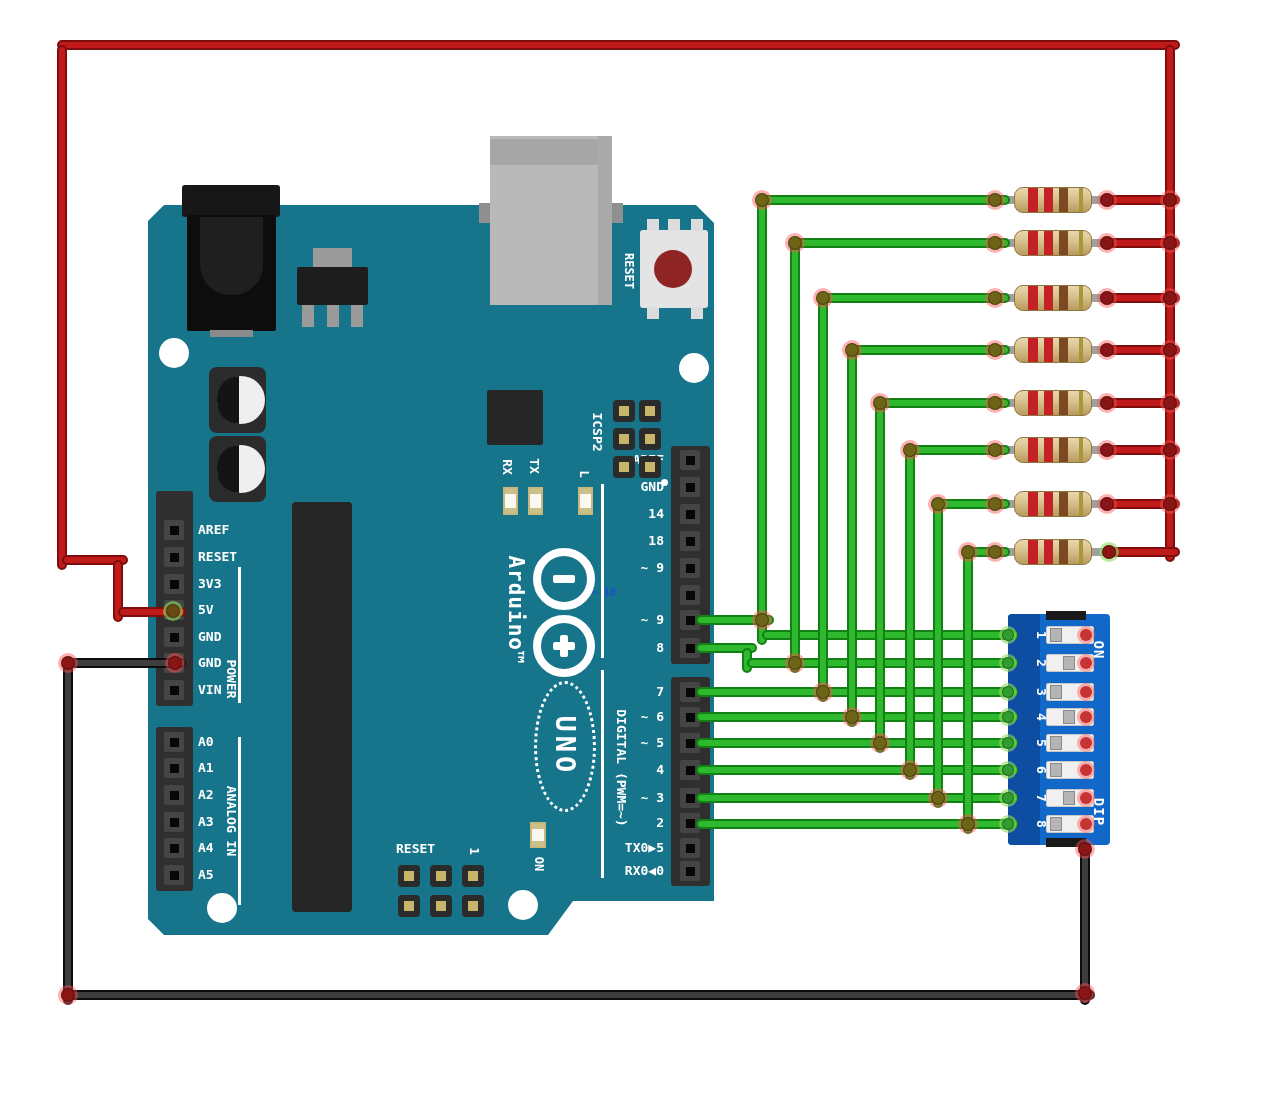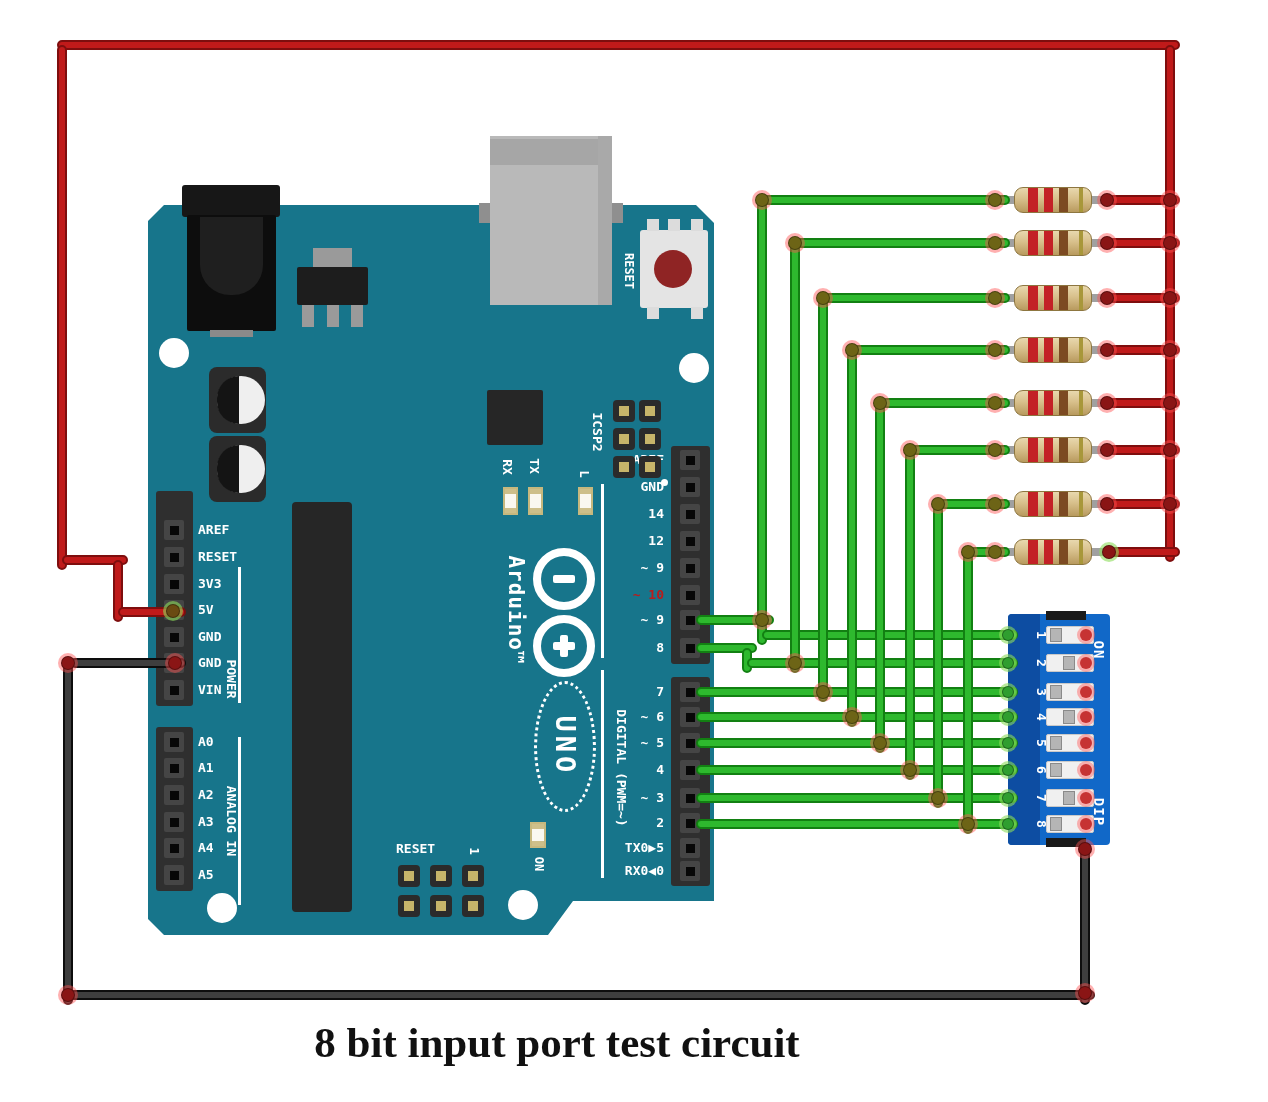--- a/index.html
+++ b/index.html
@@ -186,27 +186,27 @@
       <div class="abs" style="left: 686px; top: 456px; width: 9px; height: 9px; background: rgb(7, 7, 7);"></div>
       <div class="abs" style="color: rgb(255, 255, 255); font-weight: bold; font-size: 13px; white-space: nowrap; left: 592px; top: 452px; width: 72px; text-align: right;">AREF</div>
       <div class="abs" style="left: 680px; top: 477px; width: 20px; height: 20px; background: rgb(69, 69, 69); border-radius: 2px;"></div>
       <div class="abs" style="left: 686px; top: 483px; width: 9px; height: 9px; background: rgb(7, 7, 7);"></div>
       <div class="abs" style="color: rgb(255, 255, 255); font-weight: bold; font-size: 13px; white-space: nowrap; left: 592px; top: 479px; width: 72px; text-align: right;">GND</div>
       <div class="abs" style="left: 680px; top: 504px; width: 20px; height: 20px; background: rgb(69, 69, 69); border-radius: 2px;"></div>
       <div class="abs" style="left: 686px; top: 510px; width: 9px; height: 9px; background: rgb(7, 7, 7);"></div>
       <div class="abs" style="color: rgb(255, 255, 255); font-weight: bold; font-size: 13px; white-space: nowrap; left: 592px; top: 506px; width: 72px; text-align: right;">14</div>
       <div class="abs" style="left: 680px; top: 531px; width: 20px; height: 20px; background: rgb(69, 69, 69); border-radius: 2px;"></div>
       <div class="abs" style="left: 686px; top: 537px; width: 9px; height: 9px; background: rgb(7, 7, 7);"></div>
-      <div class="abs" style="color: rgb(255, 255, 255); font-weight: bold; font-size: 13px; white-space: nowrap; left: 592px; top: 533px; width: 72px; text-align: right;">12</div>
+      <div class="abs" style="color: rgb(255, 255, 255); font-weight: bold; font-size: 13px; white-space: nowrap; left: 592px; top: 533px; width: 72px; text-align: right;">18</div>
       <div class="abs" style="left: 680px; top: 558px; width: 20px; height: 20px; background: rgb(69, 69, 69); border-radius: 2px;"></div>
       <div class="abs" style="left: 686px; top: 564px; width: 9px; height: 9px; background: rgb(7, 7, 7);"></div>
       <div class="abs" style="color: rgb(255, 255, 255); font-weight: bold; font-size: 13px; white-space: nowrap; left: 592px; top: 560px; width: 72px; text-align: right;">~ 9</div>
       <div class="abs" style="left: 680px; top: 585px; width: 20px; height: 20px; background: rgb(69, 69, 69); border-radius: 2px;"></div>
       <div class="abs" style="left: 686px; top: 591px; width: 9px; height: 9px; background: rgb(7, 7, 7);"></div>
-      <div class="abs" style="color: #b91c1c; font-weight: bold; font-size: 13px; white-space: nowrap; left: 592px; top: 587px; width: 72px; text-align: right;">~ 10</div>
+      <div class="abs" style="color: #1d4ed8; font-weight: bold; font-size: 10px; white-space: nowrap; left: 592px; top: 587px; width: 72px; ">~ 10</div>
       <div class="abs" style="left: 680px; top: 610px; width: 20px; height: 20px; background: rgb(69, 69, 69); border-radius: 2px;"></div>
       <div class="abs" style="left: 686px; top: 616px; width: 9px; height: 9px; background: rgb(7, 7, 7);"></div>
       <div class="abs" style="color: rgb(255, 255, 255); font-weight: bold; font-size: 13px; white-space: nowrap; left: 592px; top: 612px; width: 72px; text-align: right;">~ 9</div>
       <div class="abs" style="left: 680px; top: 638px; width: 20px; height: 20px; background: rgb(69, 69, 69); border-radius: 2px;"></div>
       <div class="abs" style="left: 686px; top: 644px; width: 9px; height: 9px; background: rgb(7, 7, 7);"></div>
       <div class="abs" style="color: rgb(255, 255, 255); font-weight: bold; font-size: 13px; white-space: nowrap; left: 592px; top: 640px; width: 72px; text-align: right;">8</div>
       <div class="abs" style="left: 680px; top: 682px; width: 20px; height: 20px; background: rgb(69, 69, 69); border-radius: 2px;"></div>
       <div class="abs" style="left: 686px; top: 688px; width: 9px; height: 9px; background: rgb(7, 7, 7);"></div>
       <div class="abs" style="color: rgb(255, 255, 255); font-weight: bold; font-size: 13px; white-space: nowrap; left: 592px; top: 684px; width: 72px; text-align: right;">7</div>
       <div class="abs" style="left: 680px; top: 707px; width: 20px; height: 20px; background: rgb(69, 69, 69); border-radius: 2px;"></div>
@@ -451,14 +451,13 @@
       <div class="abs" style="left: 1002px; top: 792px; width: 12px; height: 12px; background: rgb(47, 158, 47); border-radius: 50%; box-shadow: rgba(140, 220, 90, 0.6) 0px 0px 0px 3px; border: 1px solid rgba(0, 0, 0, 0.35);"></div>
       <div class="abs" style="left: 1100px; top: 497px; width: 14px; height: 14px; background: rgb(138, 21, 21); border-radius: 50%; box-shadow: rgba(255, 80, 80, 0.45) 0px 0px 0px 3px; border: 1px solid rgba(0, 0, 0, 0.35);"></div>
       <div class="abs" style="left: 1163px; top: 497px; width: 14px; height: 14px; background: rgb(138, 21, 21); border-radius: 50%; box-shadow: rgba(255, 80, 80, 0.45) 0px 0px 0px 3px; border: 1px solid rgba(0, 0, 0, 0.35);"></div>
       <div class="abs" style="left: 988px; top: 545px; width: 14px; height: 14px; background: rgb(109, 100, 22); border-radius: 50%; box-shadow: rgba(255, 80, 80, 0.45) 0px 0px 0px 3px; border: 1px solid rgba(0, 0, 0, 0.35);"></div>
       <div class="abs" style="left: 961px; top: 545px; width: 14px; height: 14px; background: rgb(109, 100, 22); border-radius: 50%; box-shadow: rgba(255, 80, 80, 0.45) 0px 0px 0px 3px; border: 1px solid rgba(0, 0, 0, 0.35);"></div>
       <div class="abs" style="left: 961px; top: 817px; width: 14px; height: 14px; background: rgb(109, 100, 22); border-radius: 50%; box-shadow: rgba(255, 80, 80, 0.45) 0px 0px 0px 3px; border: 1px solid rgba(0, 0, 0, 0.35);"></div>
       <div class="abs" style="left: 1002px; top: 818px; width: 12px; height: 12px; background: rgb(47, 158, 47); border-radius: 50%; box-shadow: rgba(140, 220, 90, 0.6) 0px 0px 0px 3px; border: 1px solid rgba(0, 0, 0, 0.35);"></div>
       <div class="abs" style="left: 1102px; top: 545px; width: 14px; height: 14px; background: rgb(138, 21, 21); border-radius: 50%; box-shadow: rgba(140, 220, 90, 0.6) 0px 0px 0px 3px; border: 1px solid rgba(0, 0, 0, 0.35);"></div>
     </div>
 
-  <div class="abs" id="title">8 bit input port test circuit</div>
 </div>
 
 </body></html>

